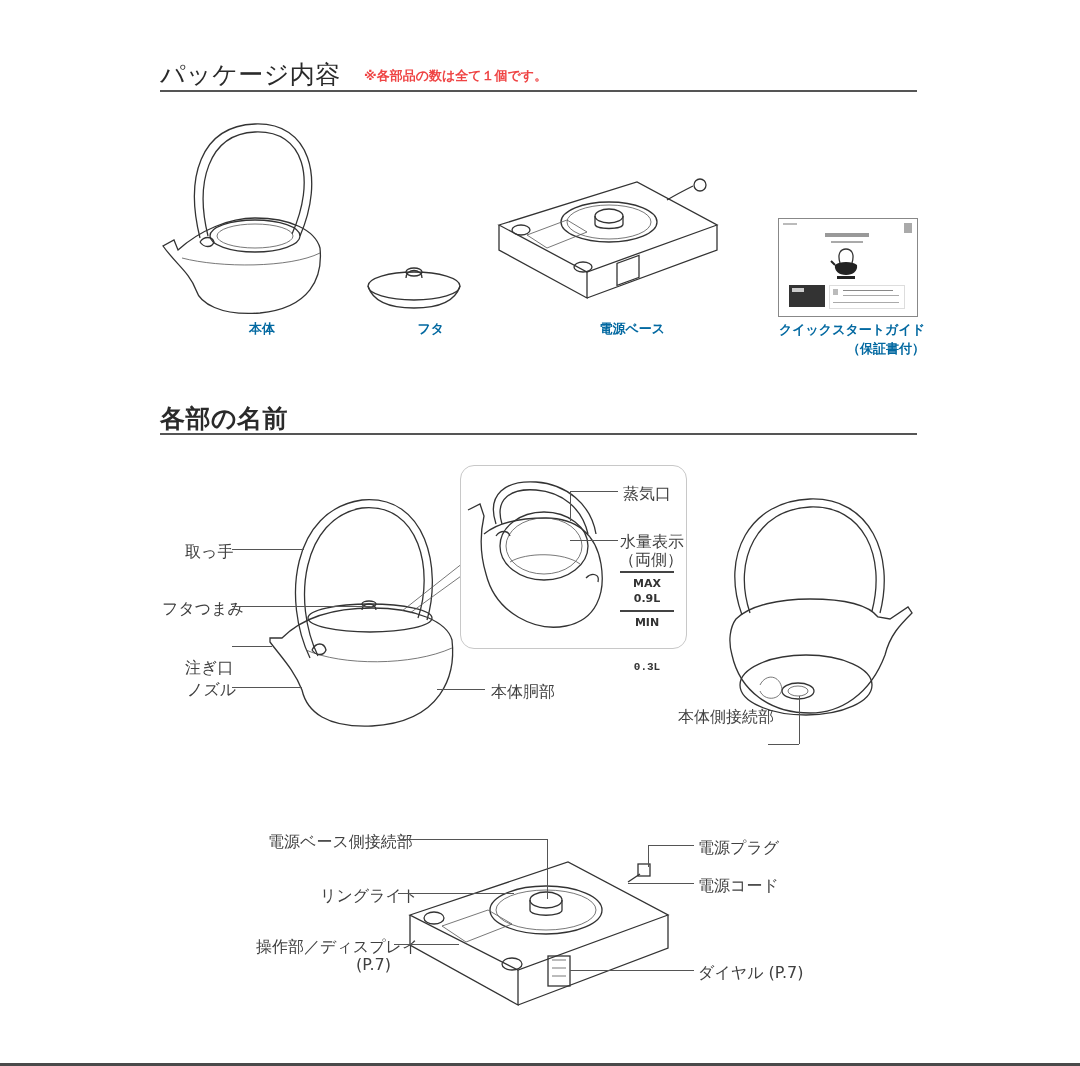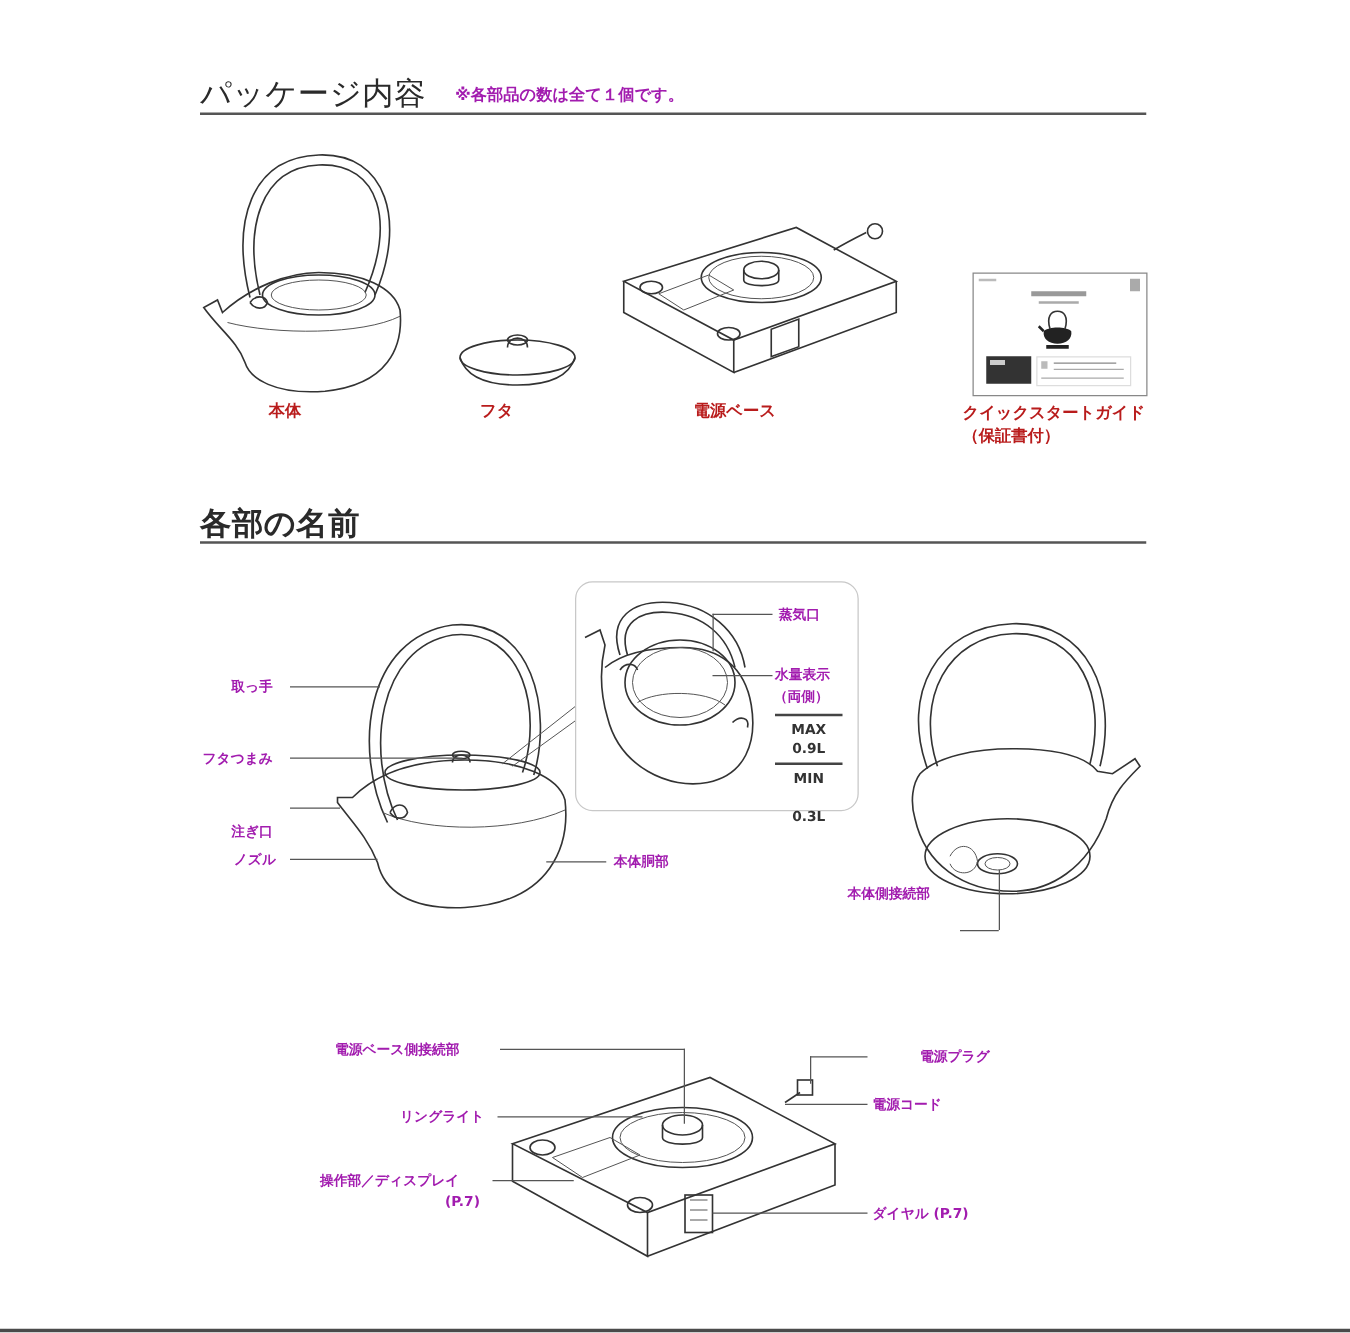--- a/index.html
+++ b/index.html
@@ -1,22 +1,22 @@
 <!DOCTYPE html>
 <html><head>
 <meta charset="utf-8">
 <style>
   html, body { margin: 0; padding: 0; background: #ffffff; }
   body { width: 1080px; height: 1066px; position: relative; overflow: hidden;
          font-family: "DejaVu Sans", "Liberation Sans", sans-serif; color: #222; }
   .section-title { position: absolute; font-size: 25px; font-weight: normal; color: #2a2a2a; letter-spacing: 0.5px; }
-  .section-note { position: absolute; font-size: 13px; font-weight: bold; color: #a21caf; }
+  .section-note { position: absolute; font-size: 13px; font-weight: bold; color: #ef4444; }
   .rule { position: absolute; height: 1.5px; background: #555; }
-  .label { position: absolute; font-size: 11px; font-weight: bold; color: #a21caf; white-space: nowrap; }
-  .caption { position: absolute; font-size: 13px; font-weight: bold; color: #b91c1c; text-align: left; white-space: nowrap; }
+  .label { position: absolute; font-size: 16px; font-weight: normal; color: #404040; white-space: nowrap; }
+  .caption { position: absolute; font-size: 13px; font-weight: bold; color: #0369a1; text-align: right; white-space: nowrap; }
   .leader { position: absolute; height: 1px; background: #555; }
   .vleader { position: absolute; width: 1px; background: #555; }
   .bottom-bar { position: absolute; left: 0; right: 0; bottom: 0; height: 3px; background: #4a4a4a; }
   svg { position: absolute; overflow: visible; }
   svg .ln { fill: none; stroke: #333; stroke-width: 1.3; }
   svg .lnt { fill: none; stroke: #555; stroke-width: 0.8; }
   svg .fw { fill: #fff; stroke: #333; stroke-width: 1.3; }
   .inset-box { position: absolute; border: 1.5px solid #c8c8c8; border-radius: 14px; background: #fff; }
   .level-label { position: absolute; font-size: 11px; font-weight: bold; color: #333; text-align: center; width: 50px; line-height: 15px; }
   .level-rule { position: absolute; height: 2px; background: #444; width: 54px; }
@@ -137,21 +137,21 @@
 
 <div class="leader" style="left:570px; top:540px; width:48px;"></div>
 <div class="label" style="left:620px; top:532px;">水量表示</div>
 <div class="label" style="left:619px; top:550px;">（両側）</div>
 
 <div class="level-rule" style="left:620px; top:571px;"></div>
 <div class="level-label" style="left:622px; top:576px;">MAX</div>
 <div class="level-label" style="left:622px; top:591px;">0.9L</div>
 <div class="level-rule" style="left:620px; top:610px;"></div>
 <div class="level-label" style="left:622px; top:615px;">MIN</div>
-<div class="level-label" style="left:622px; top:646px;">0.3L</div>
+<div class="level-label" style="left:622px; top:660px;font-family:Liberation Mono, monospace;">0.3L</div>
 
 <svg style="left:720px; top:495px;" width="200" height="225" viewBox="0 0 200 225">
   <path class="ln" d="M22,120 C0,60 30,6 90,4 C150,2 175,60 160,118"></path>
   <path class="ln" d="M30,118 C12,64 38,14 90,12 C144,10 166,62 152,116"></path>
   <path class="ln" d="M16,124 C30,110 60,104 90,104 C130,104 150,112 158,122 L170,124 L188,112 L192,118 C180,130 170,140 165,160 C150,200 120,218 90,218 C50,218 20,196 12,160 C8,146 10,132 16,124 Z"></path>
   <ellipse class="ln" cx="86" cy="190" rx="66" ry="30"></ellipse>
   <ellipse class="fw" cx="78" cy="196" rx="16" ry="8"></ellipse>
   <ellipse class="lnt" cx="78" cy="196" rx="10" ry="5"></ellipse>
   <path class="lnt" d="M40,190 C46,178 60,180 62,194 C60,206 44,206 40,196"></path>
 </svg>
@@ -182,21 +182,21 @@
 
 <div class="label" style="left:320px; top:886px;">リングライト</div>
 <div class="leader" style="left:398px; top:893px; width:116px;"></div>
 
 <div class="label" style="left:256px; top:937px;">操作部／ディスプレイ</div>
 <div class="label" style="left:356px; top:955px;">(P.7)</div>
 <div class="leader" style="left:394px; top:944px; width:65px;"></div>
 
 <div class="vleader" style="left:648px; top:845px; height:22px;"></div>
 <div class="leader" style="left:648px; top:845px; width:46px;"></div>
-<div class="label" style="left:736px; top:838px;">電源プラグ</div>
+<div class="label" style="left:698px; top:838px;">電源プラグ</div>
 
 <div class="leader" style="left:628px; top:883px; width:66px;"></div>
 <div class="label" style="left:698px; top:876px;">電源コード</div>
 
 <div class="leader" style="left:570px; top:970px; width:124px;"></div>
 <div class="label" style="left:698px; top:963px;">ダイヤル (P.7)</div>
 
 <div class="bottom-bar"></div>
 
 </body></html>

